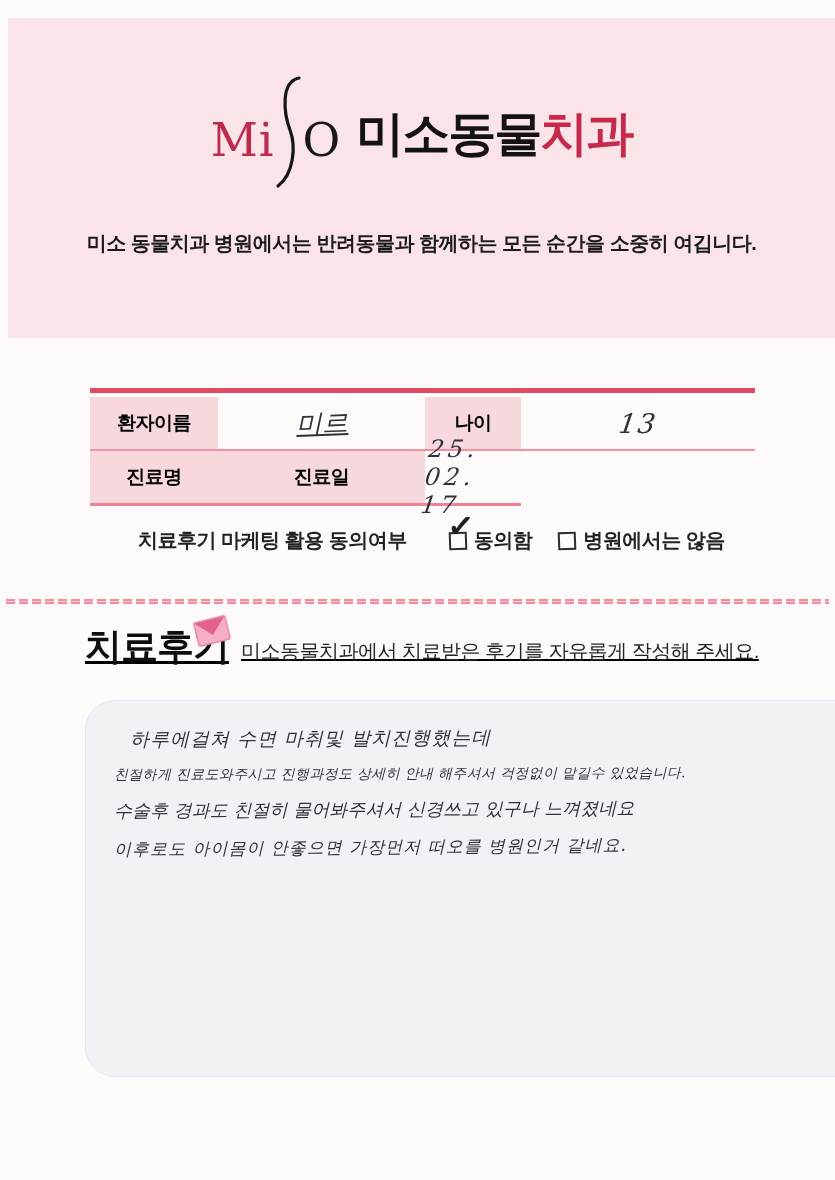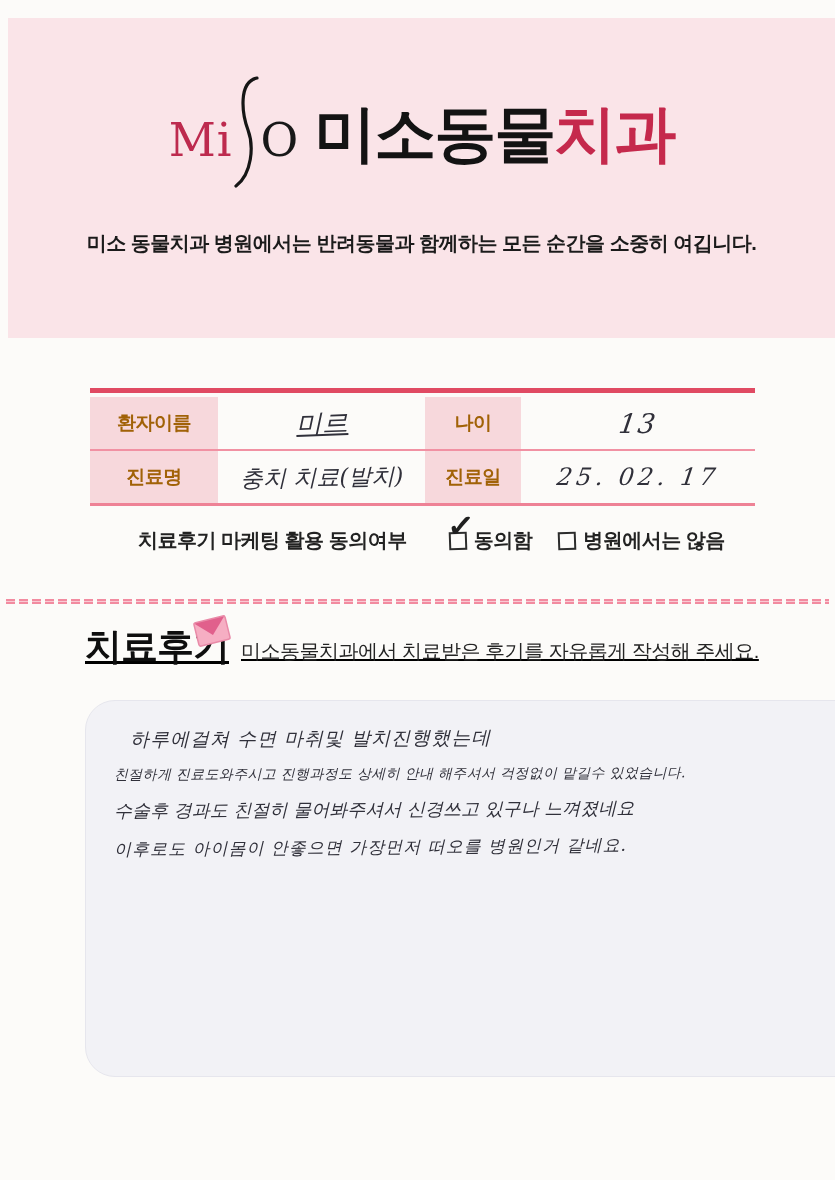--- a/index.html
+++ b/index.html
@@ -11,33 +11,33 @@
 
   
   .hero{position:absolute;left:8px;top:18px;width:827px;height:320px;background:#fae4e8;}
   .logo-row{position:absolute;top:52px;left:0;right:0;height:124px;
     display:flex;justify-content:center;align-items:center;}
   .logo-mi{font-family:"DejaVu Serif",serif;font-size:46px;color:#bd2a4e;
     letter-spacing:1px;transform:translateY(8px);}
   .logo-s{width:34px;height:116px;margin:0 -3px;}
   .logo-o{font-family:"DejaVu Serif",serif;font-size:46px;color:#181818;
     transform:translateY(8px);margin-right:16px;font-weight:400;}
-  .logo-kr{font-size:62px;font-weight:900;color:#131313;letter-spacing:-2px;transform:translateY(2px);}
+  .logo-kr{font-size:48px;font-weight:900;color:#131313;letter-spacing:-2px;transform:translateY(2px);}
   .logo-kr .accent{color:#c5294c;}
   .tagline{position:absolute;top:212px;left:0;width:100%;margin:0;text-align:center;
     font-size:20px;font-weight:bold;color:#1b1b1b;letter-spacing:-0.5px;}
 
   
   .patient-table{position:absolute;left:90px;top:388px;width:665px;}
   .top-bar{height:5px;background:#e04a63;margin-bottom:4px;}
   .grid{display:grid;grid-template-columns:128px 207px 96px 234px;}
   .cell{height:52px;display:flex;align-items:center;justify-content:center;}
   .row1{border-bottom:2px solid #f191a3;}
   .row2{border-bottom:3px solid #ee8296;}
-  .lbl{background:#f7d8dc;font-weight:bold;font-size:19px;color:#a16207;letter-spacing:-0.5px;}
+  .lbl{background:#f7d8dc;font-weight:bold;font-size:19px;color:#000000;letter-spacing:-0.5px;}
   .hand{font-family:"DejaVu Serif",serif;font-style:italic;color:#30303a;}
   .val-name{font-size:26px;transform:rotate(-2deg);text-decoration:underline;}
   .val-age{font-size:27px;letter-spacing:2px;transform:skewX(-8deg);}
   .val-treat{font-size:23px;transform:rotate(-1deg);}
   .val-date{font-size:24px;letter-spacing:4px;transform:skewX(-8deg);}
 
   
   .consent{position:absolute;left:138px;top:527px;display:flex;align-items:center;}
   .consent-q{font-size:20px;font-weight:bold;color:#222;letter-spacing:-0.5px;margin-right:42px;}
   .opt{display:flex;align-items:center;font-size:20px;font-weight:bold;color:#222;
@@ -94,23 +94,20 @@
       <div class="cell lbl row1">환자이름</div>
       <div class="cell row1">
           <span class="hand val-name">미르</span>
         </div>
       <div class="cell lbl row1">나이</div>
       <div class="cell row1">
           <span class="hand val-age">13</span>
         </div>
 
       <div class="cell lbl row2">진료명</div>
-      <div class="cell row2">
-          <span class="hand val-treat">충치 치료(발치)</span>
-        </div>
       <div class="cell lbl row2">진료일</div>
       <div class="cell row2">
           <span class="hand val-date">25. 02. 17</span>
         </div>
     </div>
   </section>
 
   <div class="consent">
     <span class="consent-q">치료후기 마케팅 활용 동의여부</span>
     <span class="opt">

